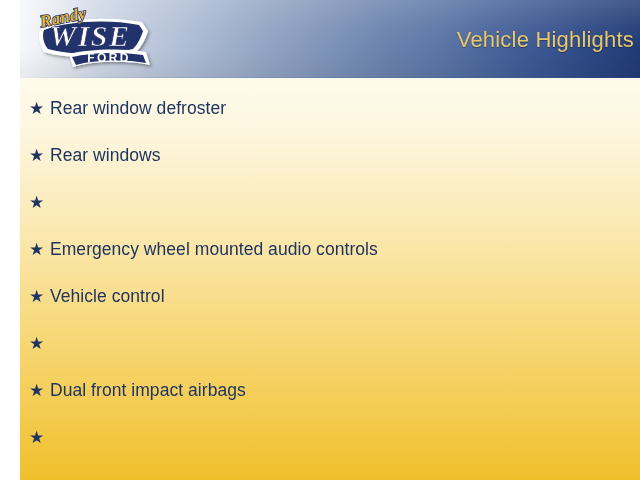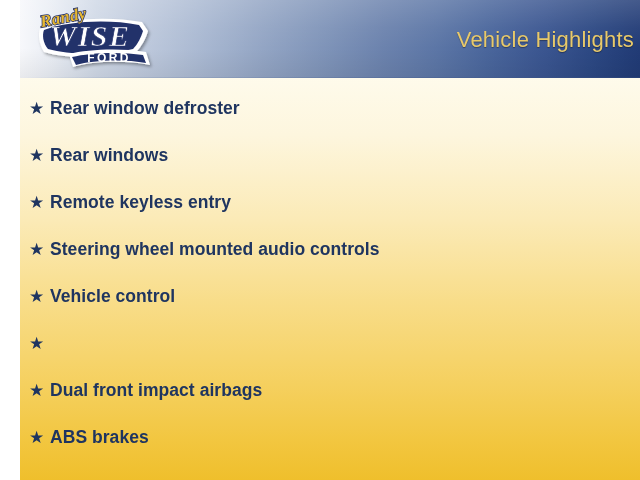--- a/index.html
+++ b/index.html
@@ -130,21 +130,20 @@
     text-align: left;
     padding-top: 1px;
   }
   .feature-label {
     flex: 1 1 auto;
     font-size: 17.5px;
     line-height: 24px;
     color: #1f3560;
     letter-spacing: 0.05px;
     max-width: 545px;
-    font-weight: bold;
   }
 </style>
 </head>
 <body>
 
 <div class="slide">
 
   <div class="header">
     <div class="header-shine"></div>
   </div>
@@ -189,41 +188,39 @@
       <span class="feature-label">Rear window defroster</span>
     </div>
 
     <div class="feature-row">
       <span class="bullet">★</span>
       <span class="feature-label">Rear windows</span>
     </div>
 
     <div class="feature-row">
       <span class="bullet">★</span>
-      <span class="feature-label">Remote keyless entry</span>
-    </div>
-
-    <div class="feature-row">
-      <span class="bullet">★</span>
-      <span class="feature-label">Steering wheel mounted audio controls</span>
+    </div>
+
+    <div class="feature-row">
+      <span class="bullet">★</span>
+      <span class="feature-label">Emergency wheel mounted audio controls</span>
     </div>
 
     <div class="feature-row">
       <span class="bullet">★</span>
       <span class="feature-label">Vehicle control</span>
     </div>
 
     <div class="feature-row">
       <span class="bullet">★</span>
     </div>
 
     <div class="feature-row">
       <span class="bullet">★</span>
       <span class="feature-label">Dual front impact airbags</span>
     </div>
 
     <div class="feature-row">
       <span class="bullet">★</span>
-      <span class="feature-label">ABS brakes</span>
     </div>
 
   </div>
 </div>
 
 </body></html>

